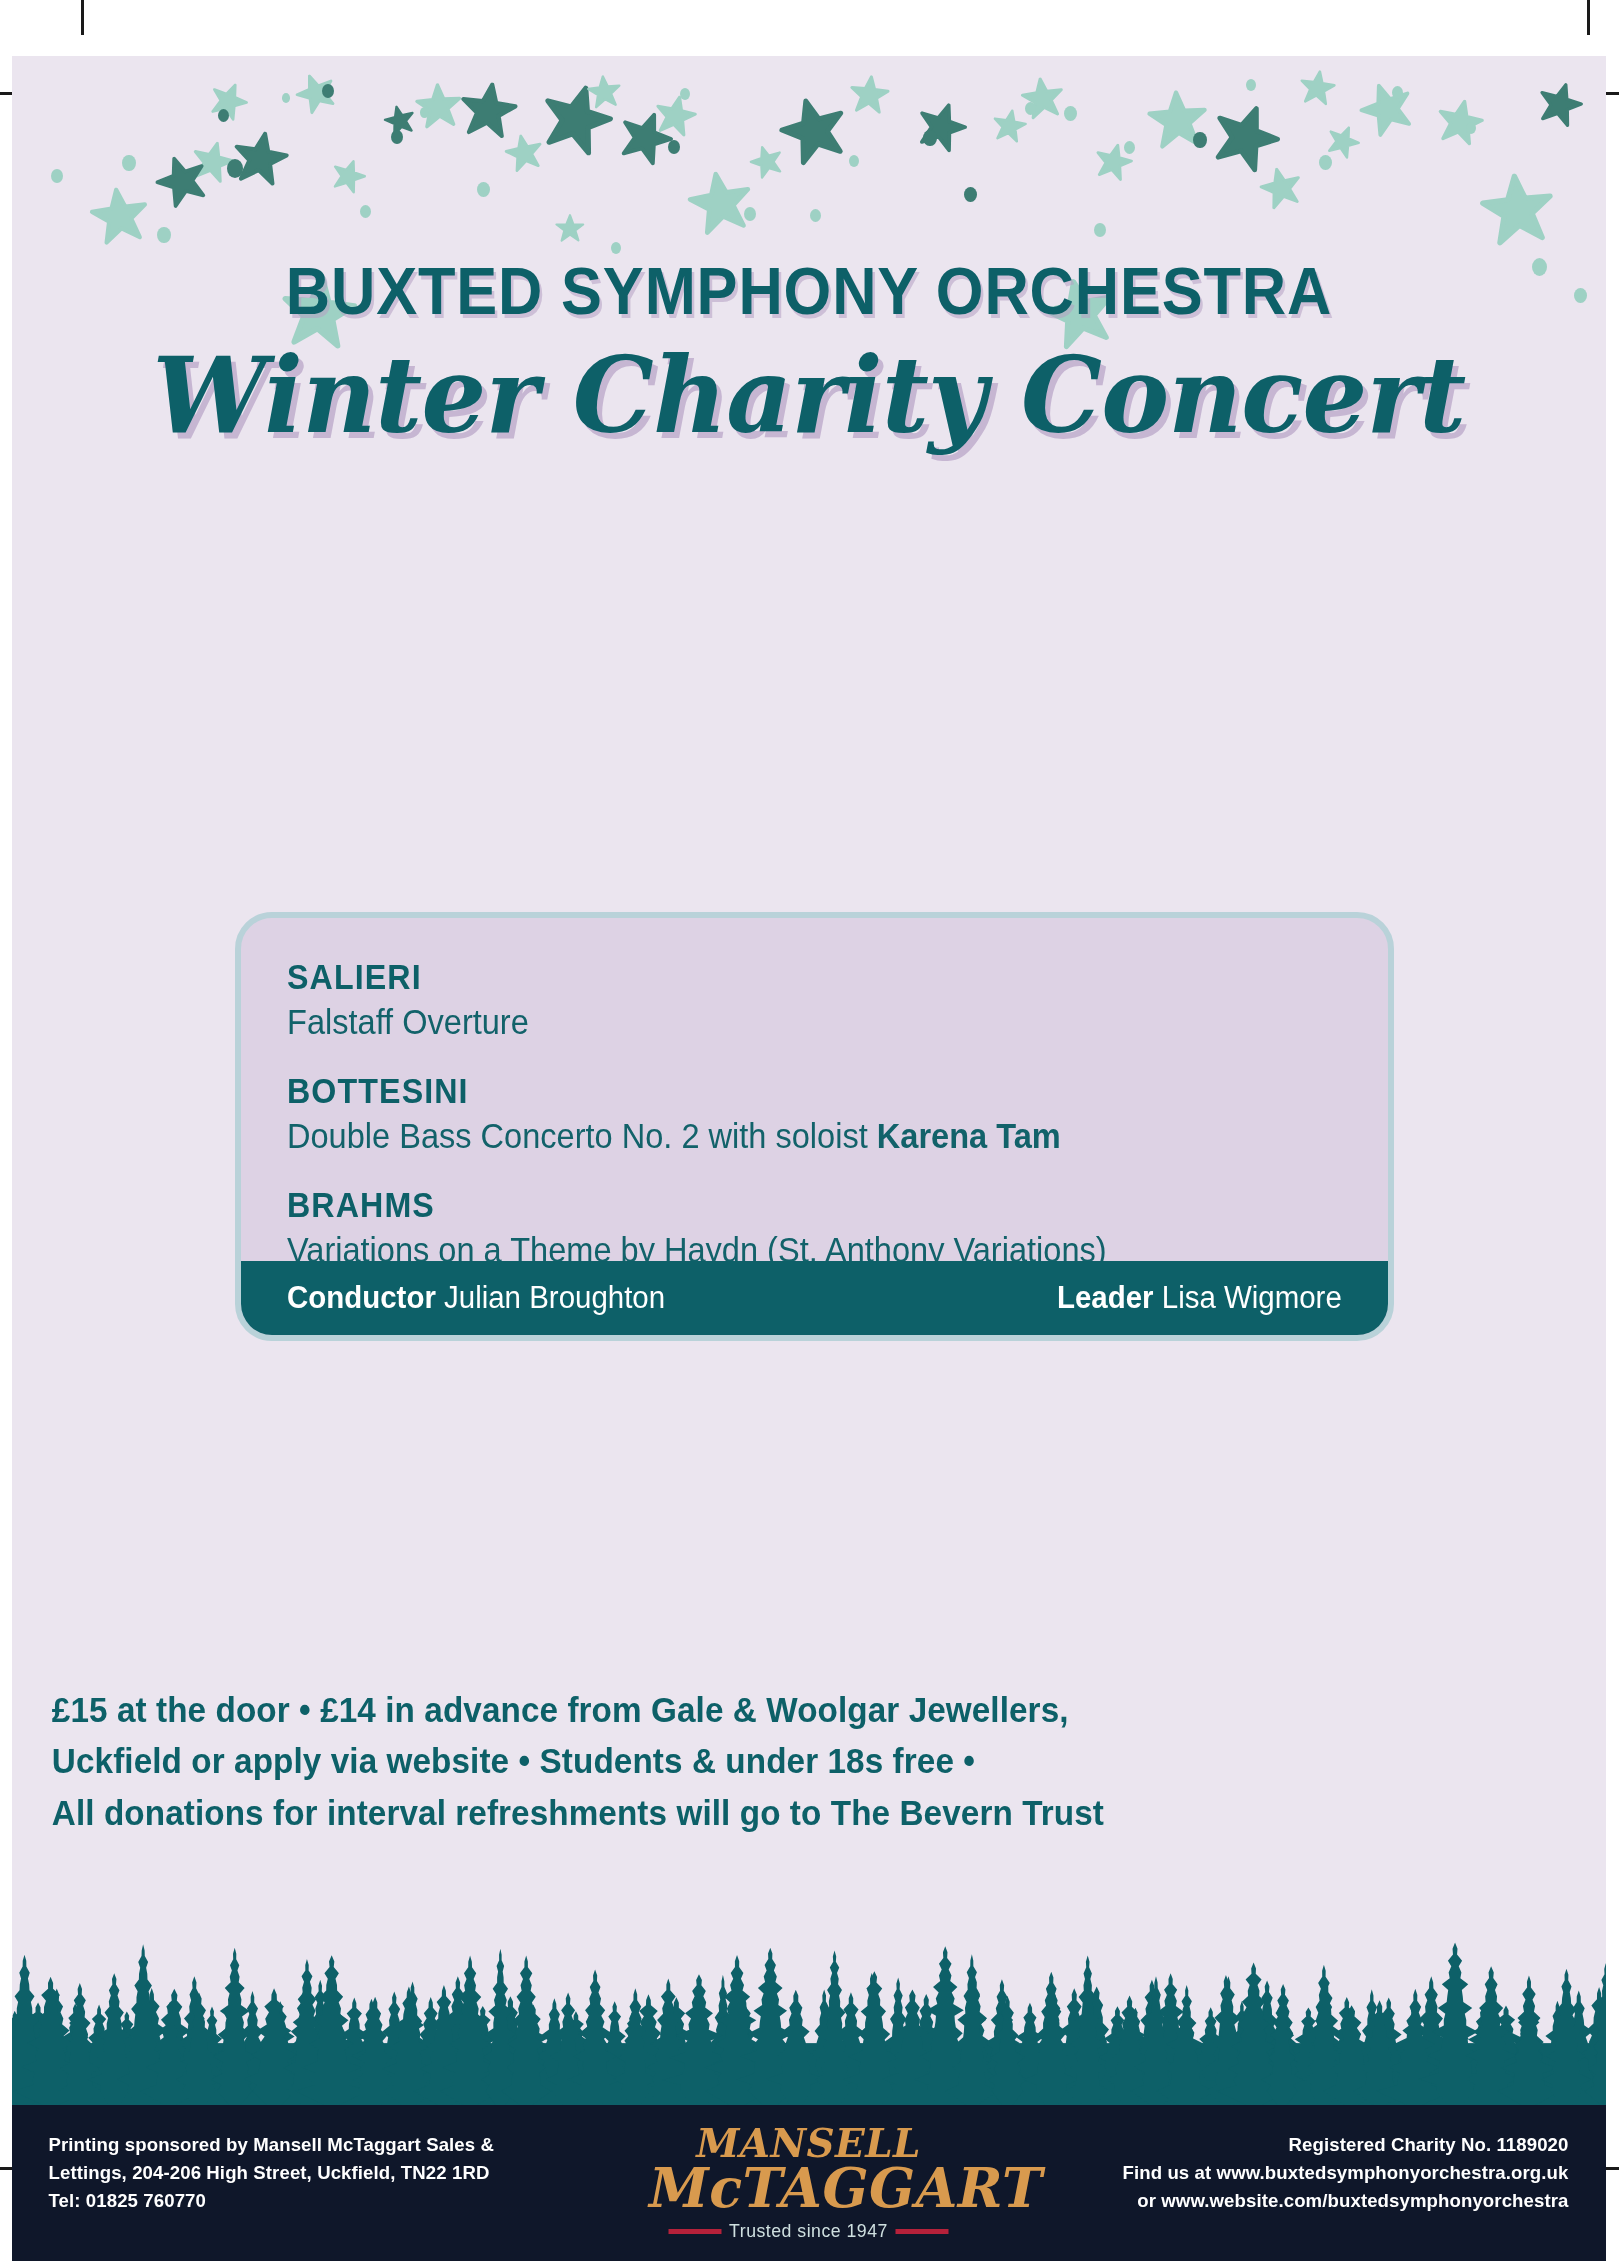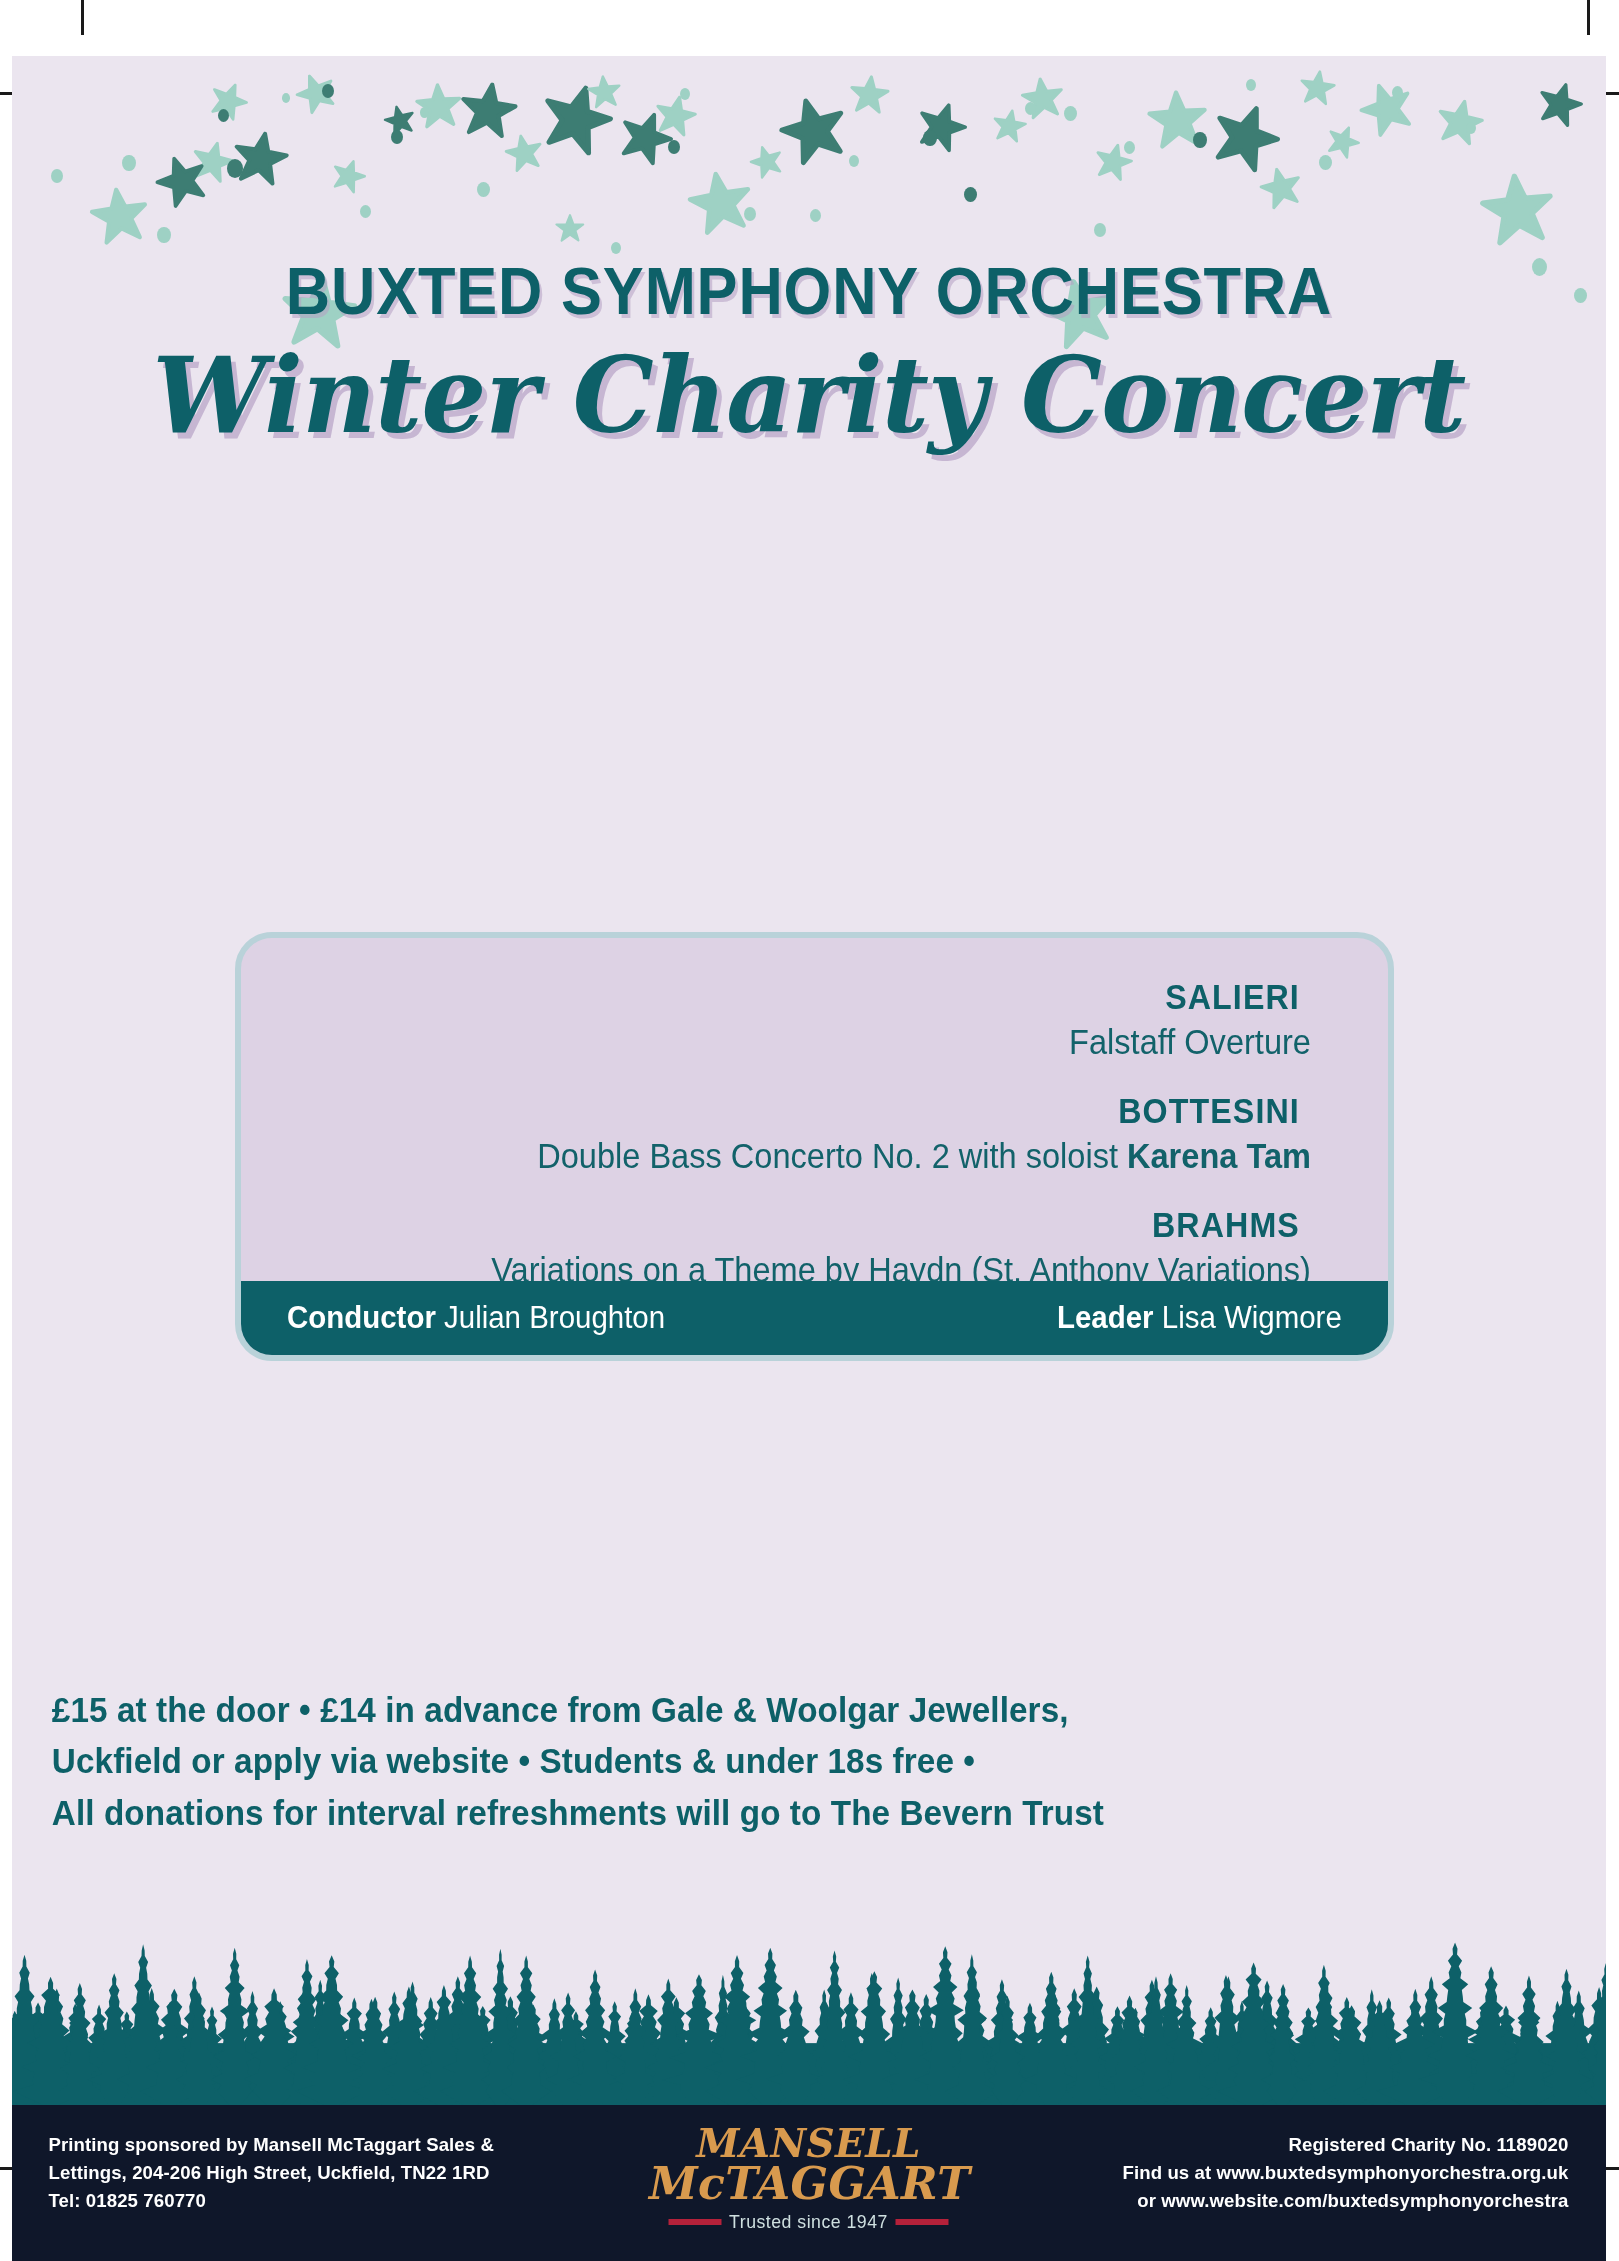--- a/index.html
+++ b/index.html
@@ -112,29 +112,28 @@
     color: #0d6068;
     letter-spacing: 0.1px;
     transform: scaleX(0.96);
     white-space: nowrap;
   }
 
   
   #programme-card {
     position: absolute;
     left: 223px;
-    top: 876px;
+    top: 856px;
     width: 1147px;
     height: 417px;
     background: #ddd2e4;
     border: 6.2px solid #b9d2d9;
     border-radius: 37px;
     box-sizing: content-box;
     overflow: hidden;
-    text-align: right;
   }
   #programme-list {
     padding: 39px 0 0 46px;
   }
   .prog-item { margin-bottom: 26.6px; }
   .prog-item:last-child { margin-bottom: 0; }
   .prog-composer {
     font-size: 35px;
     font-weight: bold;
     color: #0d6068;
@@ -249,21 +248,21 @@
   }
   .logo-line {
     font-family: "DejaVu Serif", serif;
     font-style: italic;
     font-weight: bold;
     color: #d89a4e;
     font-size: 39px;
     letter-spacing: 0.4px;
     line-height: 0.98;
   }
-  .logo-line.second { font-size: 44px; }
+  .logo-line.second { font-size: 54px; }
   #logo-tag {
     display: flex;
     align-items: center;
     justify-content: center;
     margin-top: 6.2px;
   }
   .logo-dash {
     width: 53px;
     height: 5.3px;
     background: #b5213a;

